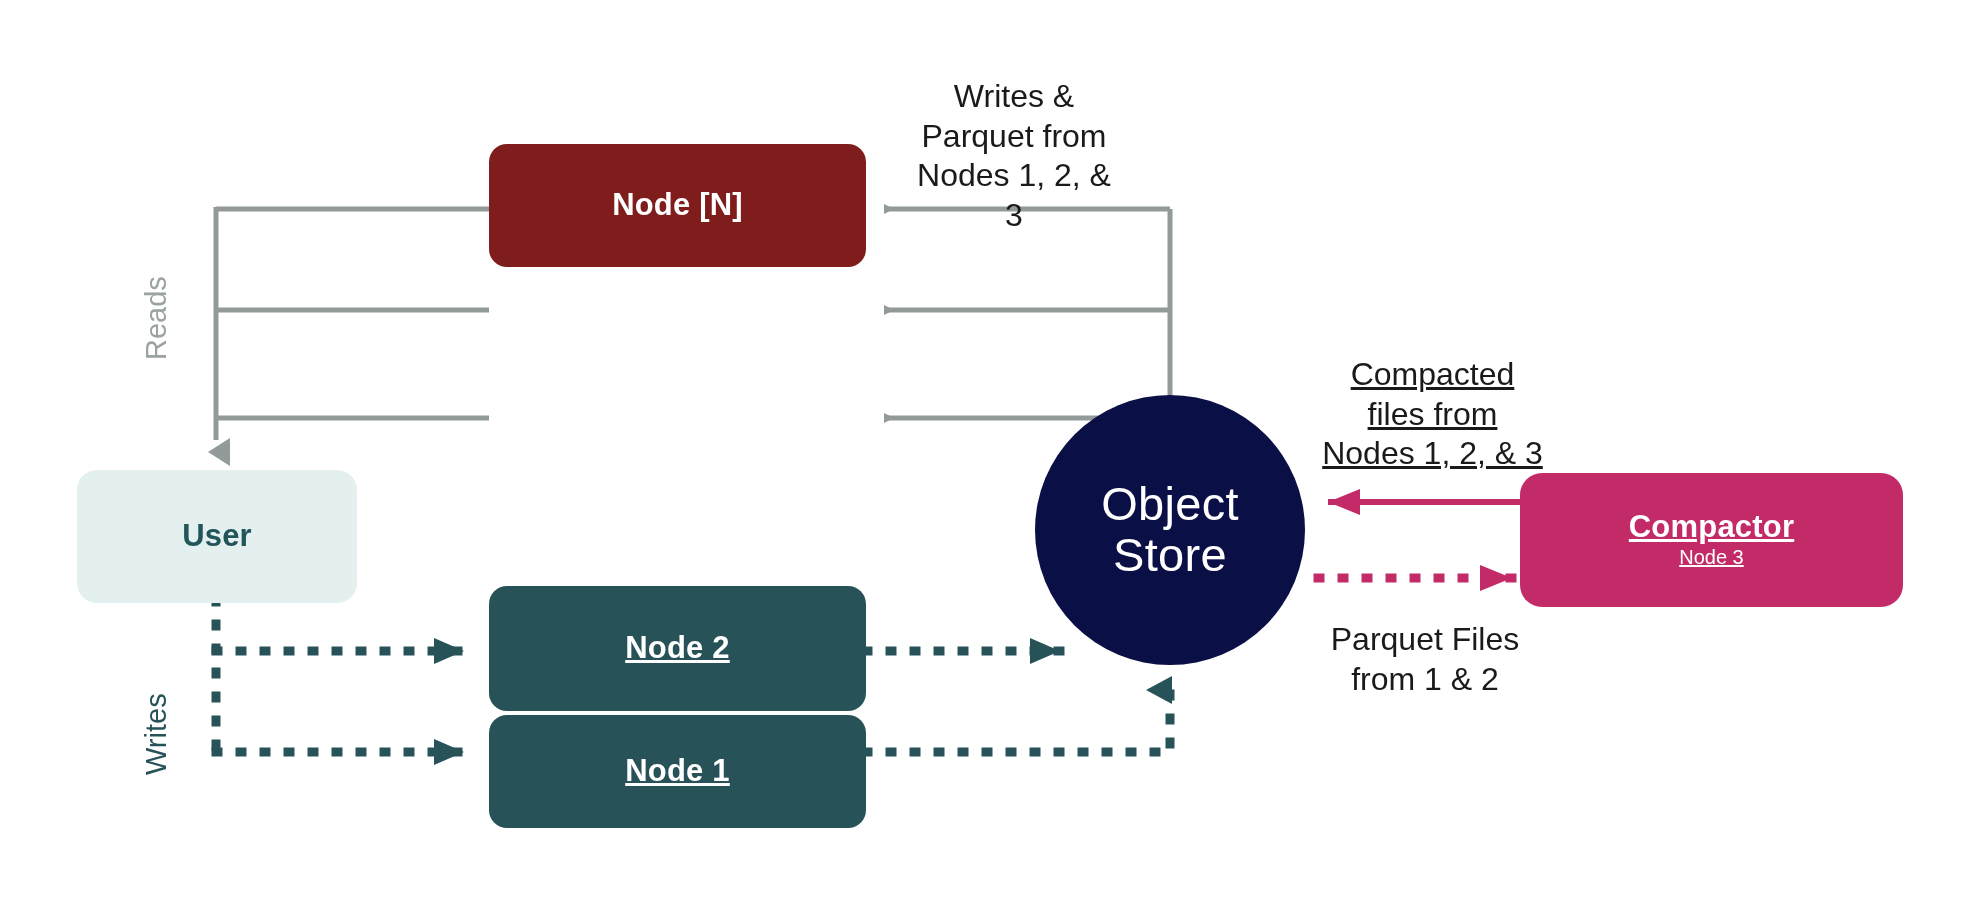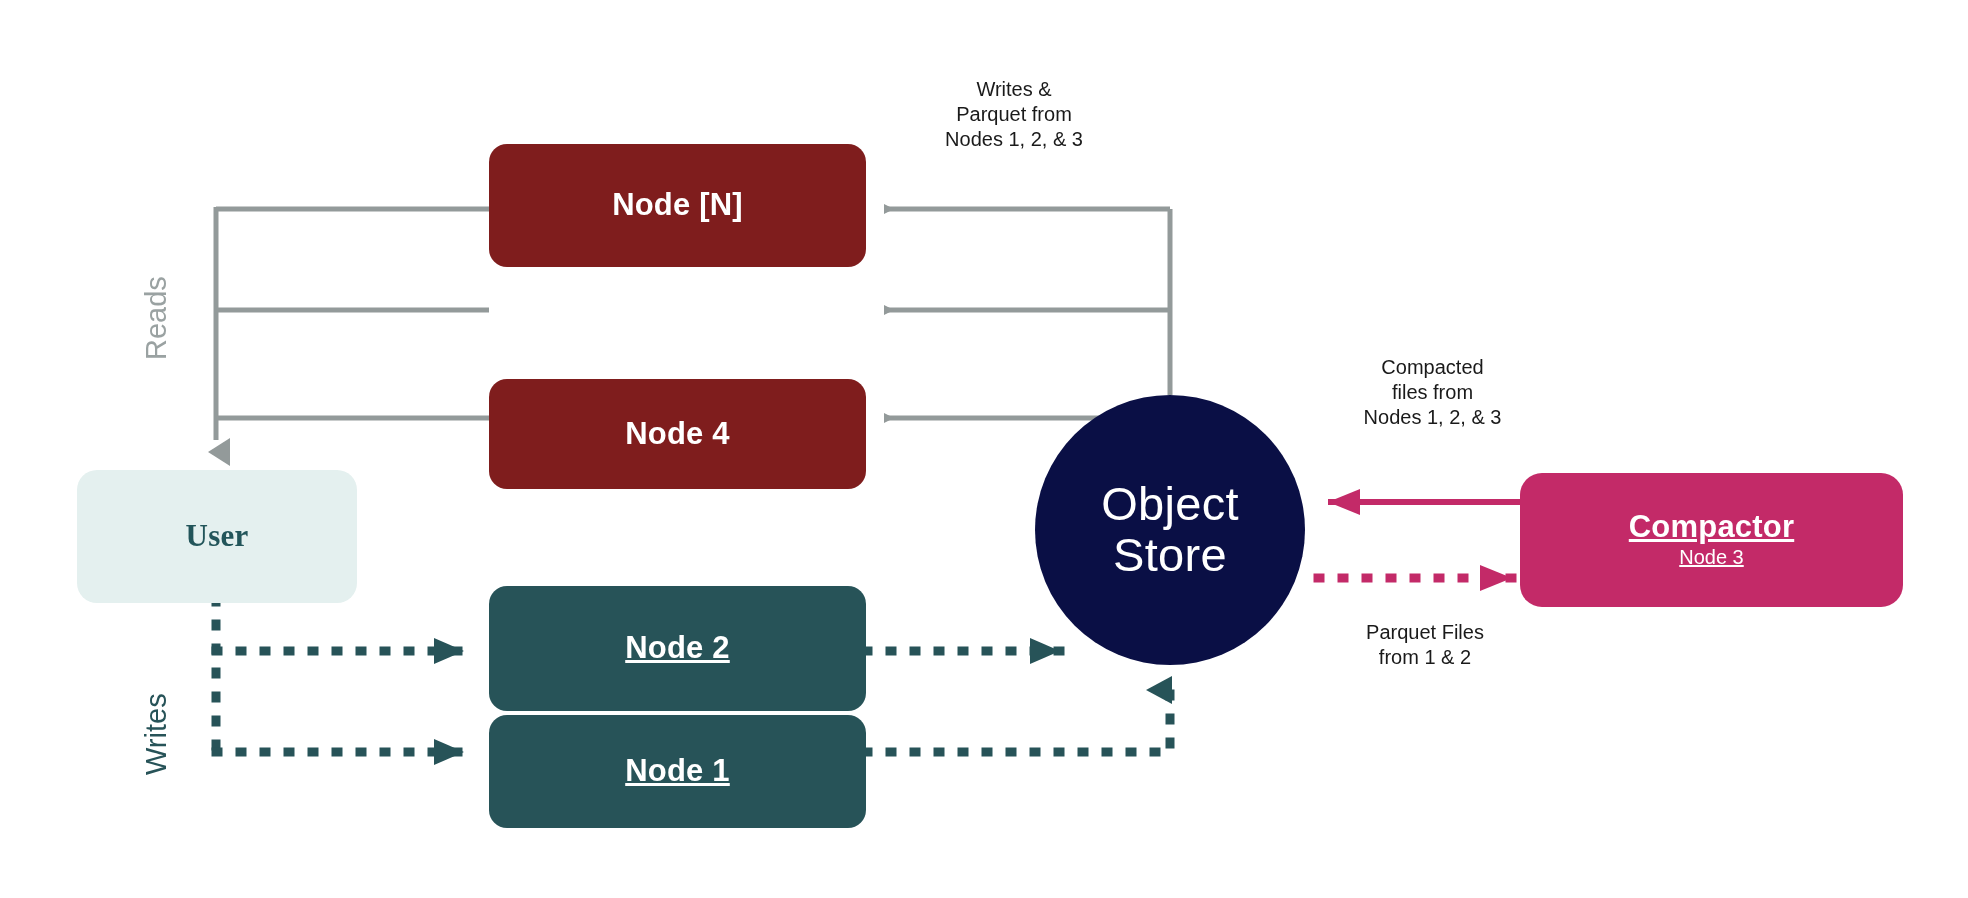--- a/index.html
+++ b/index.html
@@ -49,21 +49,20 @@
     line-height: 1.25;
     margin-top: 0;
     white-space: nowrap;
   }
   .query-box { background: #7f1d1d; }
   .ingest-box { background: #275358; text-decoration: underline; }
   .user-box {
     background: #e4f0ef;
     color: #22555a;
     border-radius: 20px;
-    font-family: Liberation Serif, serif;
   }
   .compactor-box {
     background: #c32a68;
     border-radius: 22px;
   }
   .store-circle {
     position: absolute;
     border-radius: 50%;
     background: #0a0f45;
     color: #ffffff;
@@ -73,21 +72,21 @@
     justify-content: center;
   }
   .store-line {
     font-size: 47px;
     font-weight: normal;
     line-height: 1.08;
     letter-spacing: 0.3px;
   }
   .edge-label {
     position: absolute;
-    font-size: 20px;
+    font-size: 32px;
     line-height: 1.24;
     color: #1a1a1a;
     text-align: center;
     white-space: pre-line;
     font-weight: normal;
   }
   .axis-label {
     position: absolute;
     font-size: 29px;
     line-height: 1;
@@ -162,23 +161,20 @@
 
     <g>
       <line x1="1520" y1="502" x2="1328" y2="502" stroke="#c32a68" stroke-width="6" marker-end="url(#arrow-pink-left)"></line>
       <line x1="1318" y1="578" x2="1512" y2="578" stroke="#c32a68" stroke-width="9" stroke-dasharray="2 22" stroke-linecap="square" marker-end="url(#arrow-pink-right)"></line>
     </g>
   </svg>
 
   <div class="node-box query-box" style="left:489px; top:144px; width:377px; height:123px;">
     <span class="node-label">Node [N]</span>
   </div>
-  <div class="node-box query-box" style="left:489px; top:379px; width:377px; height:110px;">
-    <span class="node-label">Node 4</span>
-  </div>
 
   <div class="node-box ingest-box" style="left:489px; top:586px; width:377px; height:125px;">
     <span class="node-label">Node 2</span>
   </div>
   <div class="node-box ingest-box" style="left:489px; top:715px; width:377px; height:113px;">
     <span class="node-label">Node 1</span>
   </div>
 
   <div class="node-box user-box" style="left:77px; top:470px; width:280px; height:133px;">
     <span class="node-label">User</span>
@@ -191,21 +187,21 @@
 
   <div class="node-box compactor-box" style="left:1520px; top:473px; width:383px; height:134px;text-decoration:underline;">
     <span class="node-label">Compactor</span>
     <span class="node-sublabel">Node 3</span>
   </div>
 
   <div class="edge-label" style="left:904px; top:77px; width:220px;">Writes &amp;
 Parquet from
 Nodes 1, 2, &amp; 3</div>
 
-  <div class="edge-label" style="left:1310px; top:355px; width:245px;">Compacted
+  <div class="edge-label" style="left:1310px; top:355px; width:245px;text-decoration:underline;">Compacted
 files from
 Nodes 1, 2, &amp; 3</div>
 
   <div class="edge-label" style="left:1315px; top:620px; width:220px;">Parquet Files
 from 1 &amp; 2</div>
 
   <div class="axis-label axis-reads" style="left:142px; top:360px;">Reads</div>
 
   <div class="axis-label axis-writes" style="left:142px; top:775px;">Writes</div>
 

